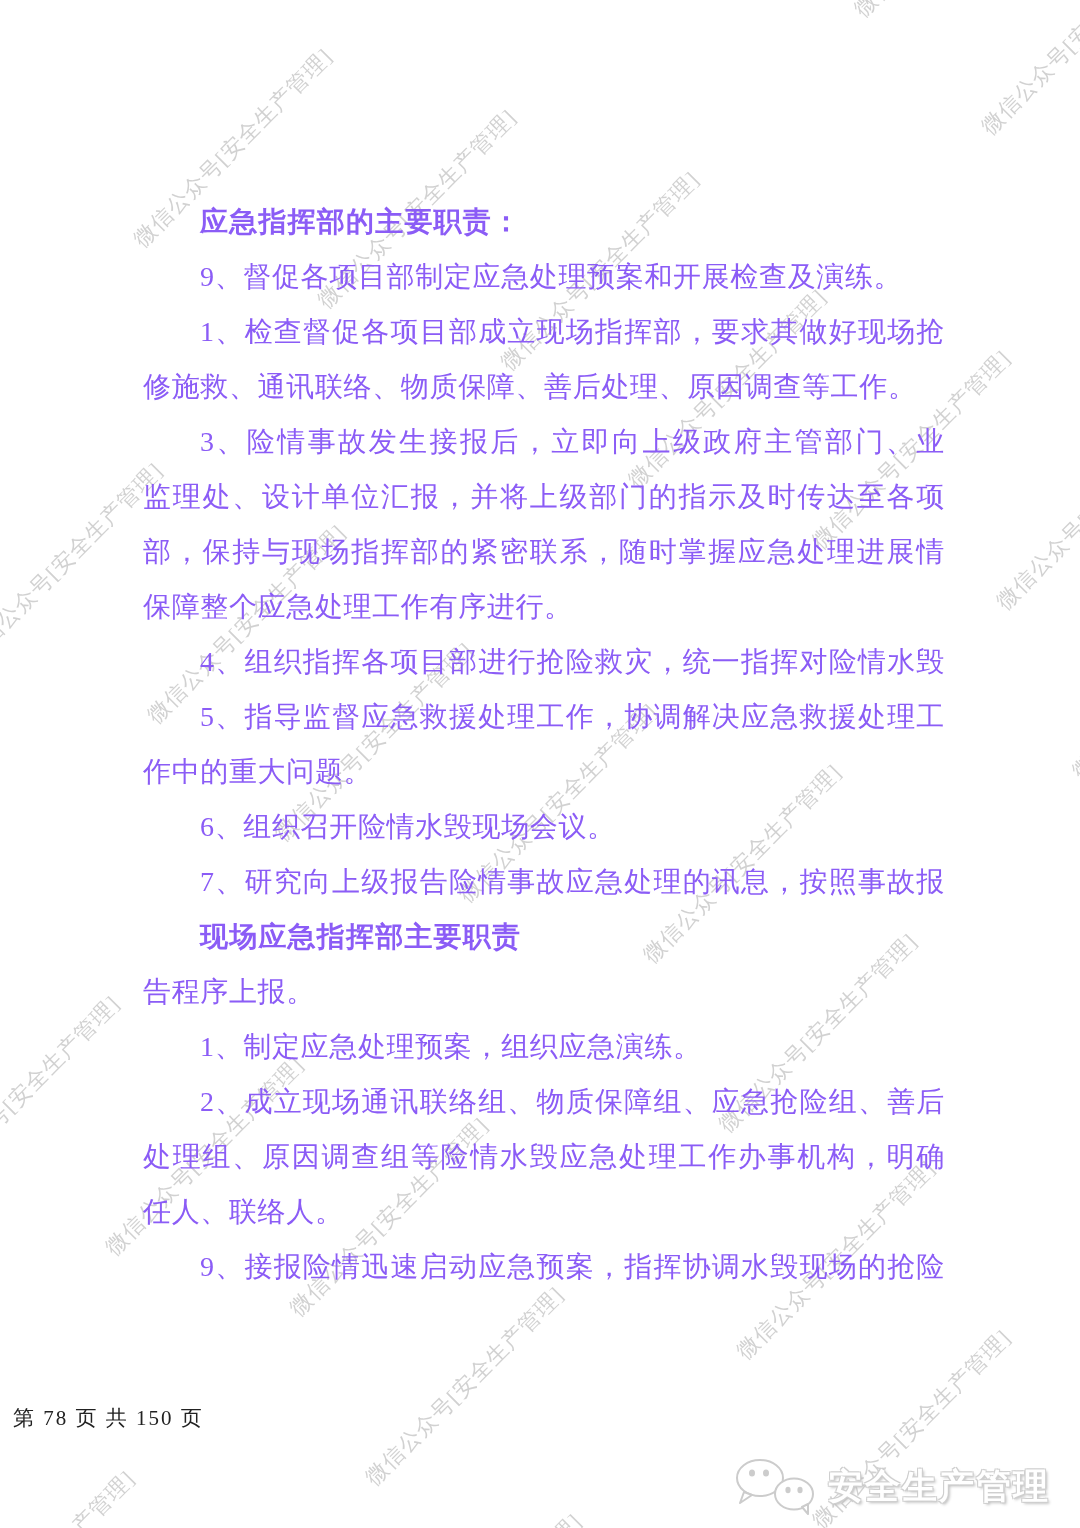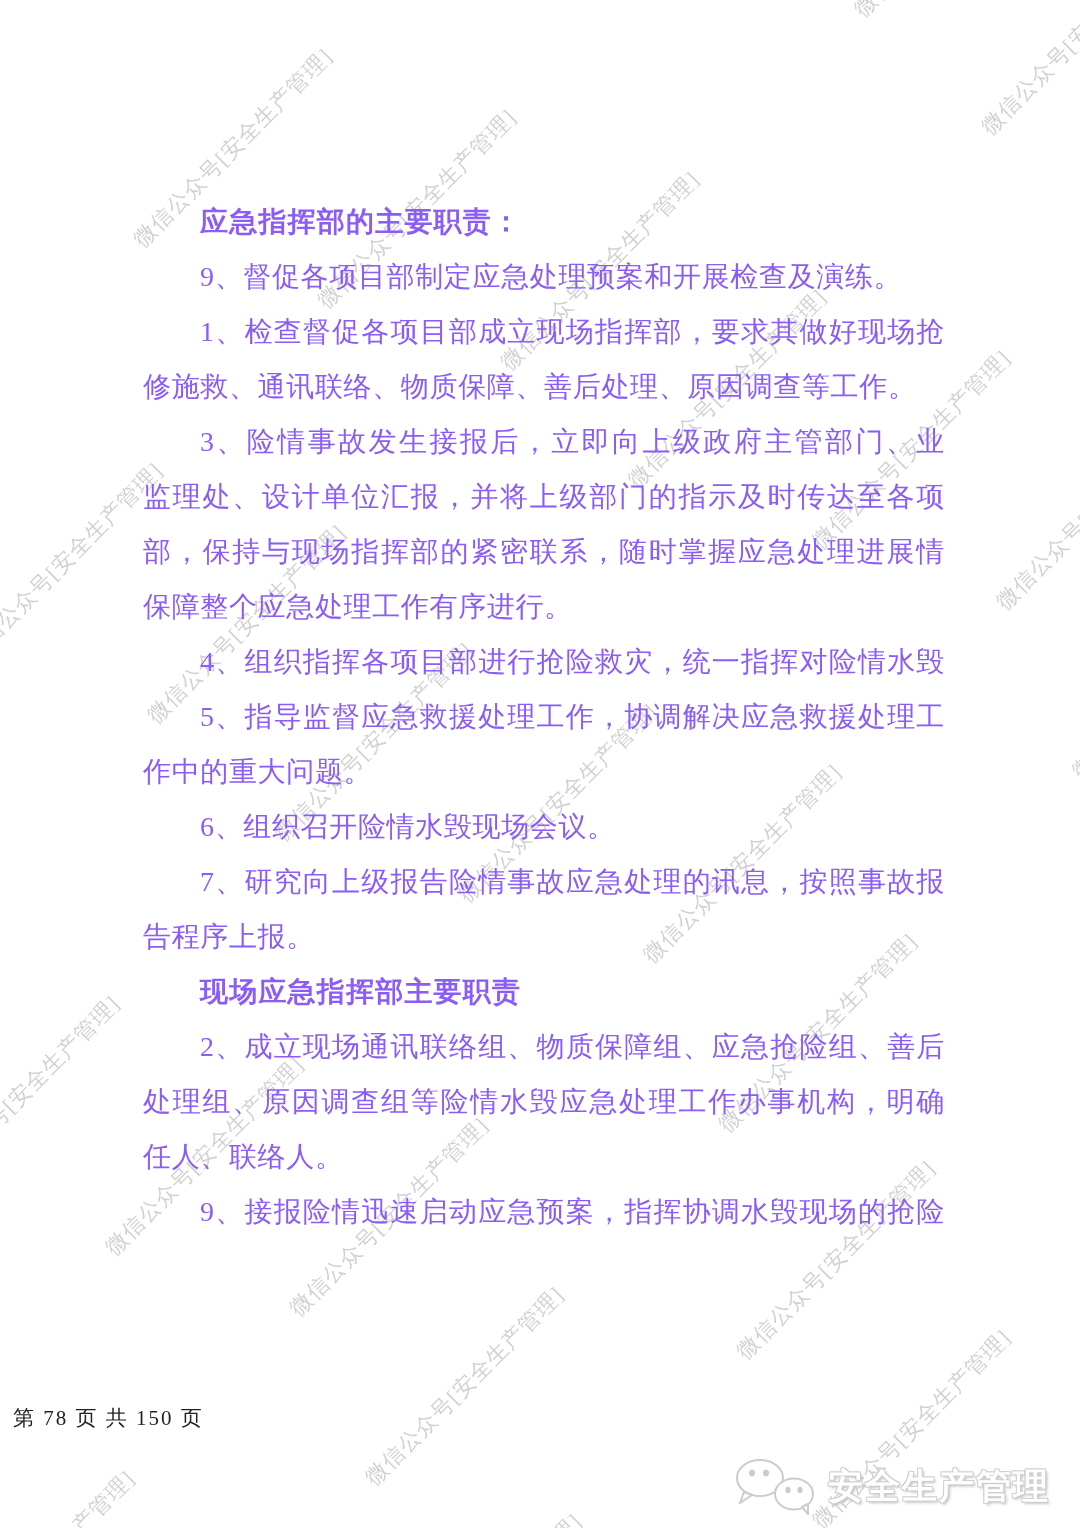--- a/index.html
+++ b/index.html
@@ -109,22 +109,23 @@
       <div class="line">修施救、通讯联络、物质保障、善后处理、原因调查等工作。</div>
       <div class="line indent fill">3、险情事故发生接报后，立即向上级政府主管部门、业主、</div>
       <div class="line fill">监理处、设计单位汇报，并将上级部门的指示及时传达至各项目</div>
       <div class="line fill">部，保持与现场指挥部的紧密联系，随时掌握应急处理进展情况，</div>
       <div class="line">保障整个应急处理工作有序进行。</div>
       <div class="line indent fill">4、组织指挥各项目部进行抢险救灾，统一指挥对险情水毁</div>
       <div class="line indent fill">5、指导监督应急救援处理工作，协调解决应急救援处理工</div>
       <div class="line">作中的重大问题。</div>
       <div class="line indent">6、组织召开险情水毁现场会议。</div>
       <div class="line indent fill">7、研究向上级报告险情事故应急处理的讯息，按照事故报</div>
+      <div class="line indent bold">现场应急指挥部主要职责</div>
       <div class="line">告程序上报。</div>
-      <div class="line indent bold">现场应急指挥部主要职责</div>
+      <div class="line indent">1、制定应急处理预案，组织应急演练。</div>
       <div class="line indent fill">2、成立现场通讯联络组、物质保障组、应急抢险组、善后</div>
       <div class="line fill">处理组、原因调查组等险情水毁应急处理工作办事机构，明确责</div>
       <div class="line">任人、联络人。</div>
       <div class="line indent fill">9、接报险情迅速启动应急预案，指挥协调水毁现场的抢险</div>
     </main>
 
   <div class="page-footer">第 78 页 共 150 页</div>
 
   <div class="brand">
     <svg class="wechat-icon" width="86" height="58" viewBox="0 0 86 58">

